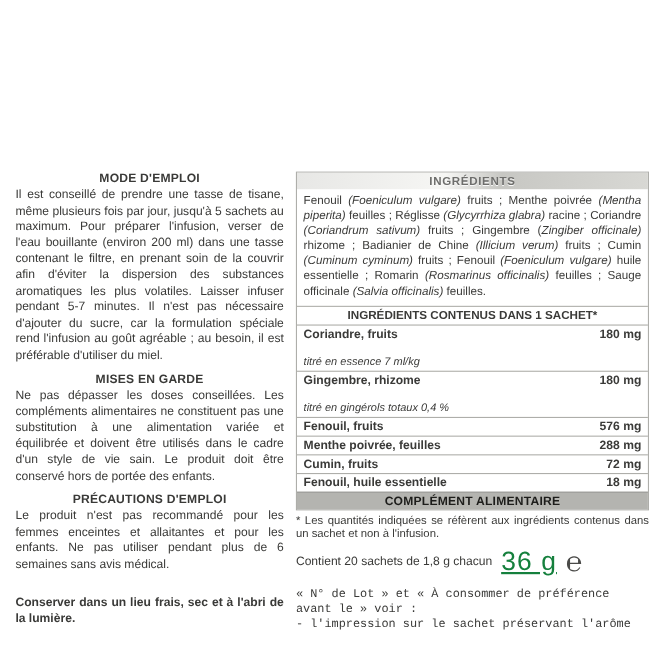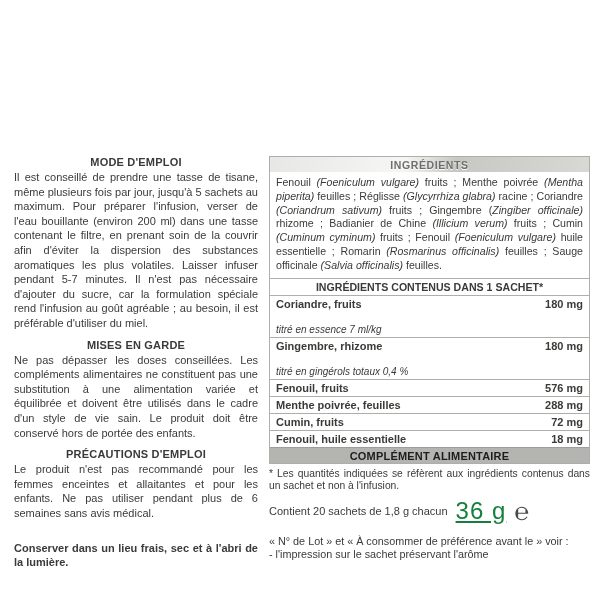--- a/index.html
+++ b/index.html
@@ -97,21 +97,21 @@
   .contents-line {
     font-size:11px;
     margin-top:4px;
     display:flex;
     align-items:center;
     gap:8px;
   }
   .net-weight { font-size:24px; letter-spacing:1px; color:#15803d;text-decoration:underline; }
   .e-mark     { font-size:25px; font-weight:300; color:#4a4a48; line-height:20px; }
   .lot-block  { font-size:10.8px; line-height:13.6px; margin-top:10px; }
-  .lot-block p { margin:0; }
+  .lot-block p { margin:0;font-family:Liberation Mono, monospace; }
 </style>
 </head>
 <body>
 
 <div class="label-area">
 
   <div class="left-col">
     <div>
       <p class="section-heading">MODE D'EMPLOI</p>
       <p class="section-body">Il est conseillé de prendre une tasse de tisane, même plusieurs fois par jour, jusqu'à 5 sachets au maximum. Pour préparer l'infusion, verser de l'eau bouillante (environ 200 ml) dans une tasse contenant le filtre, en prenant soin de la couvrir afin d'éviter la dispersion des substances aromatiques les plus volatiles. Laisser infuser pendant 5-7 minutes. Il n'est pas nécessaire d'ajouter du sucre, car la formulation spéciale rend l'infusion au goût agréable ; au besoin, il est préférable d'utiliser du miel.</p>

